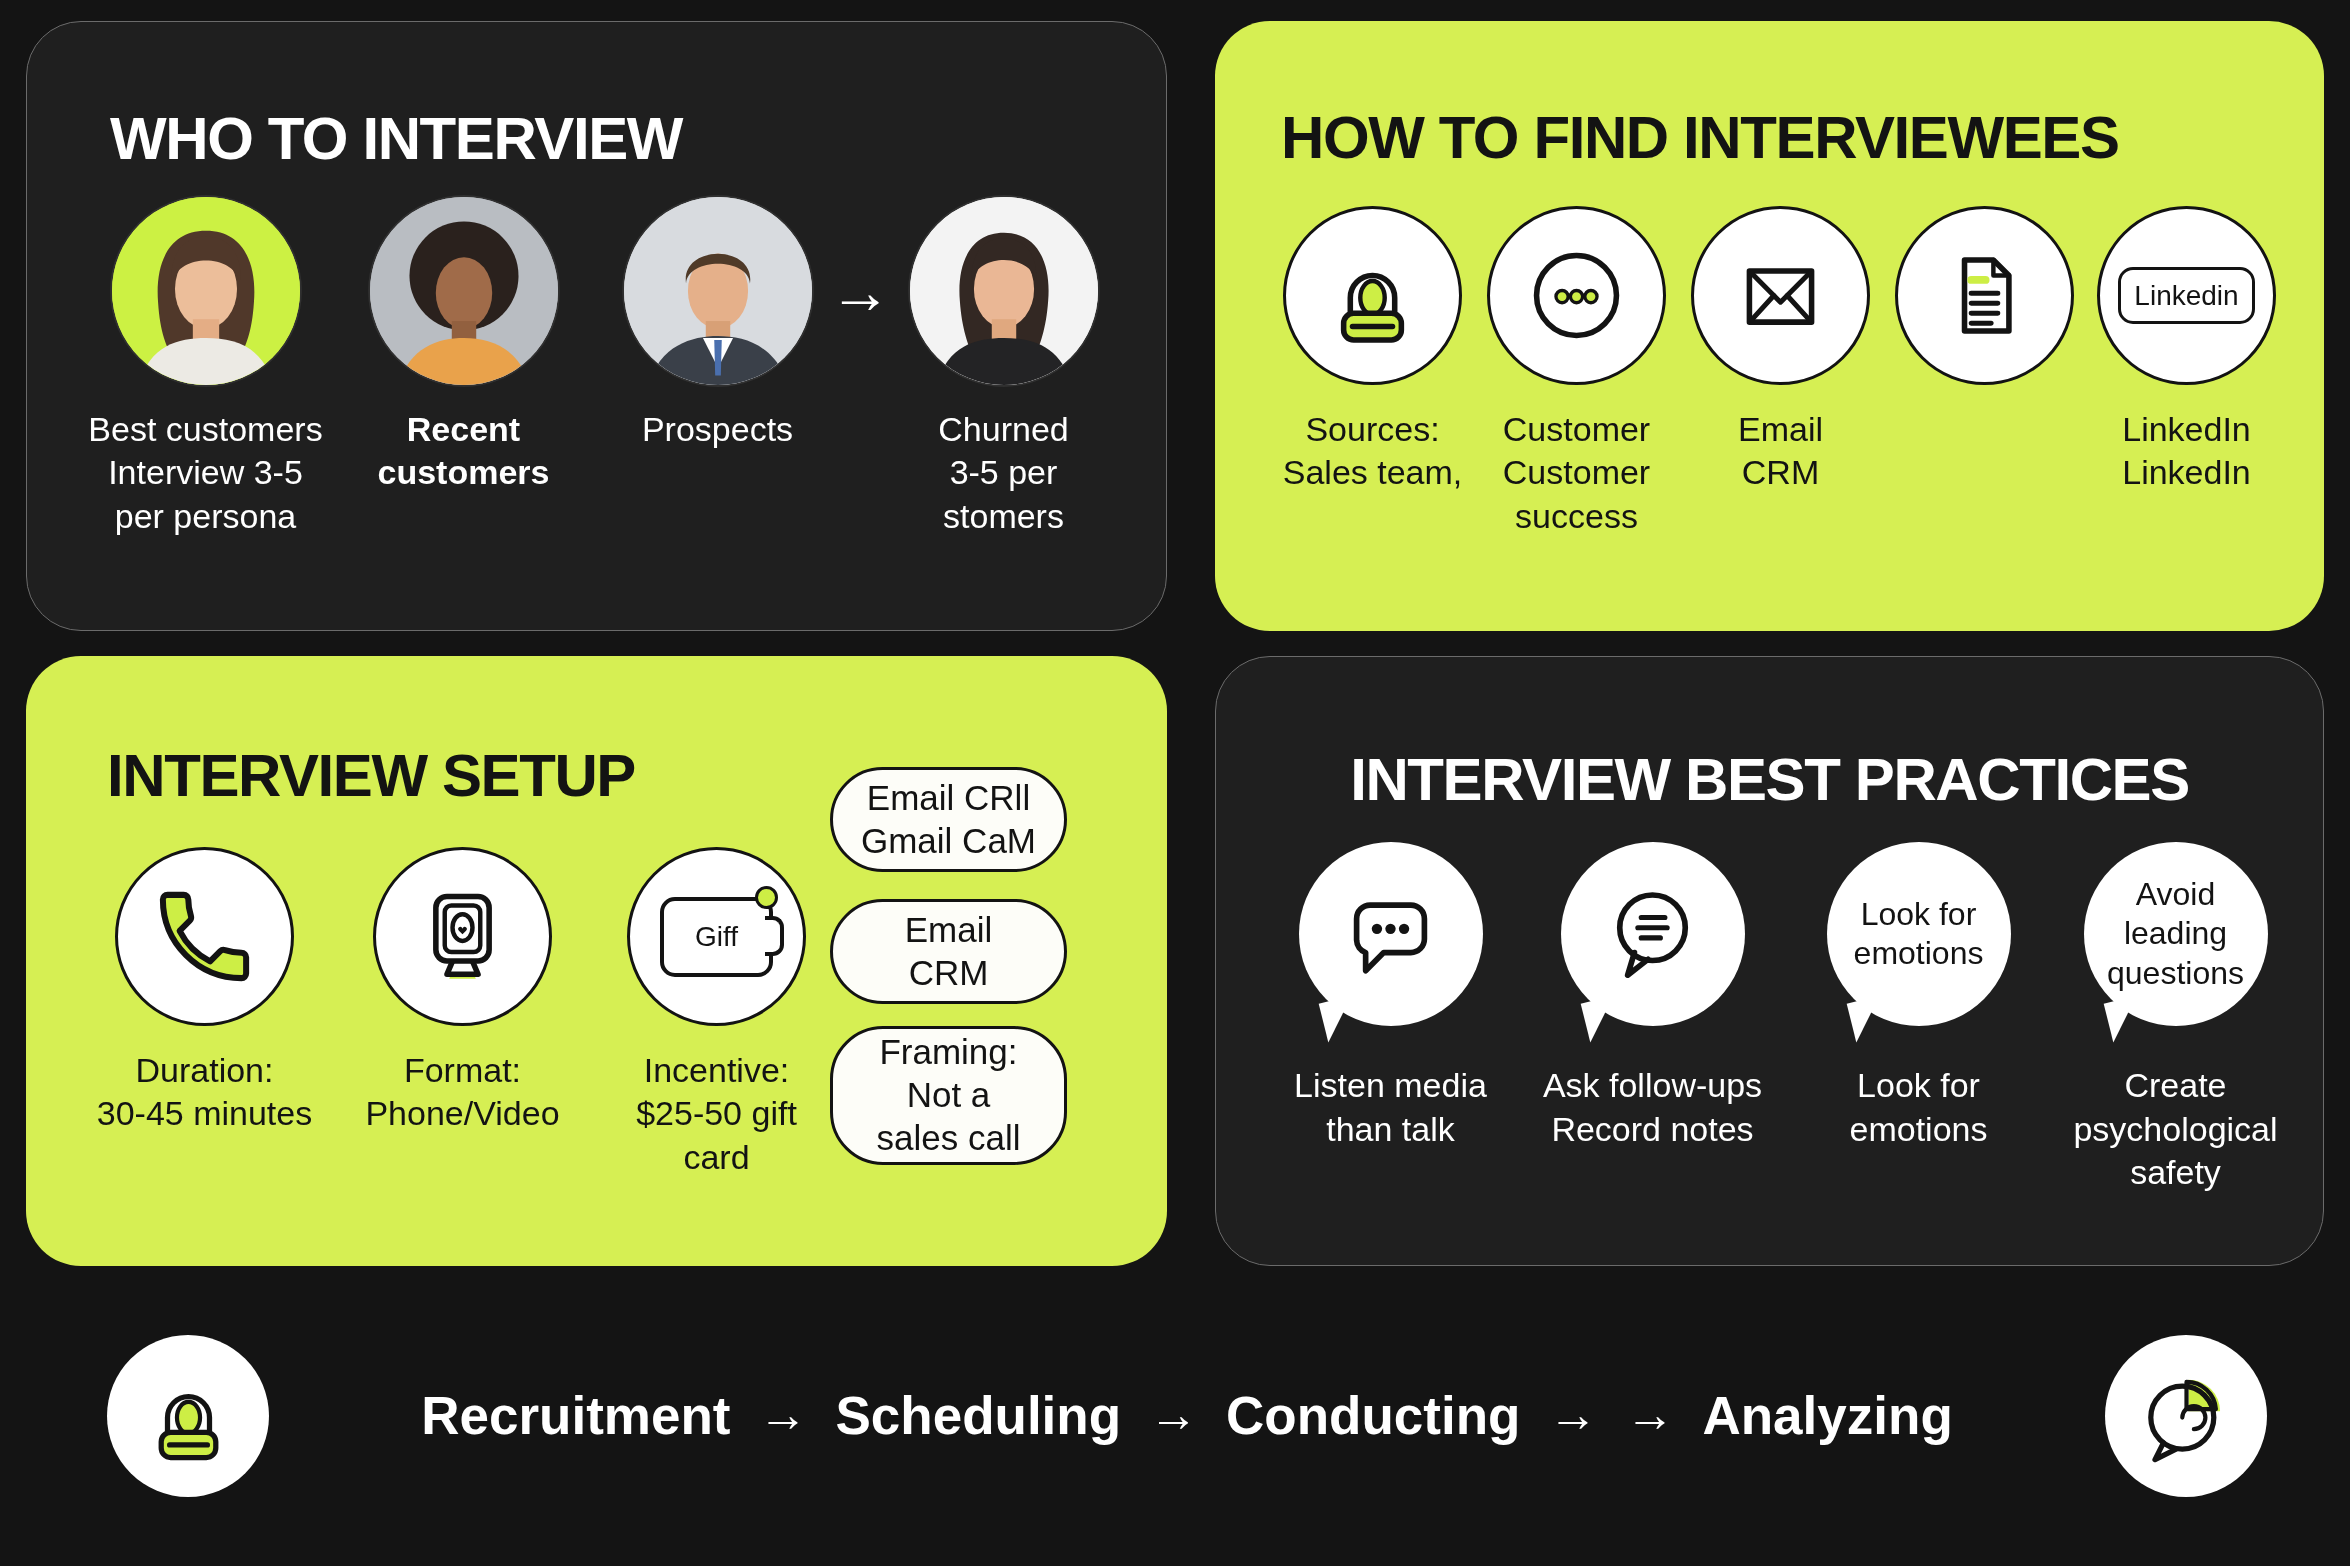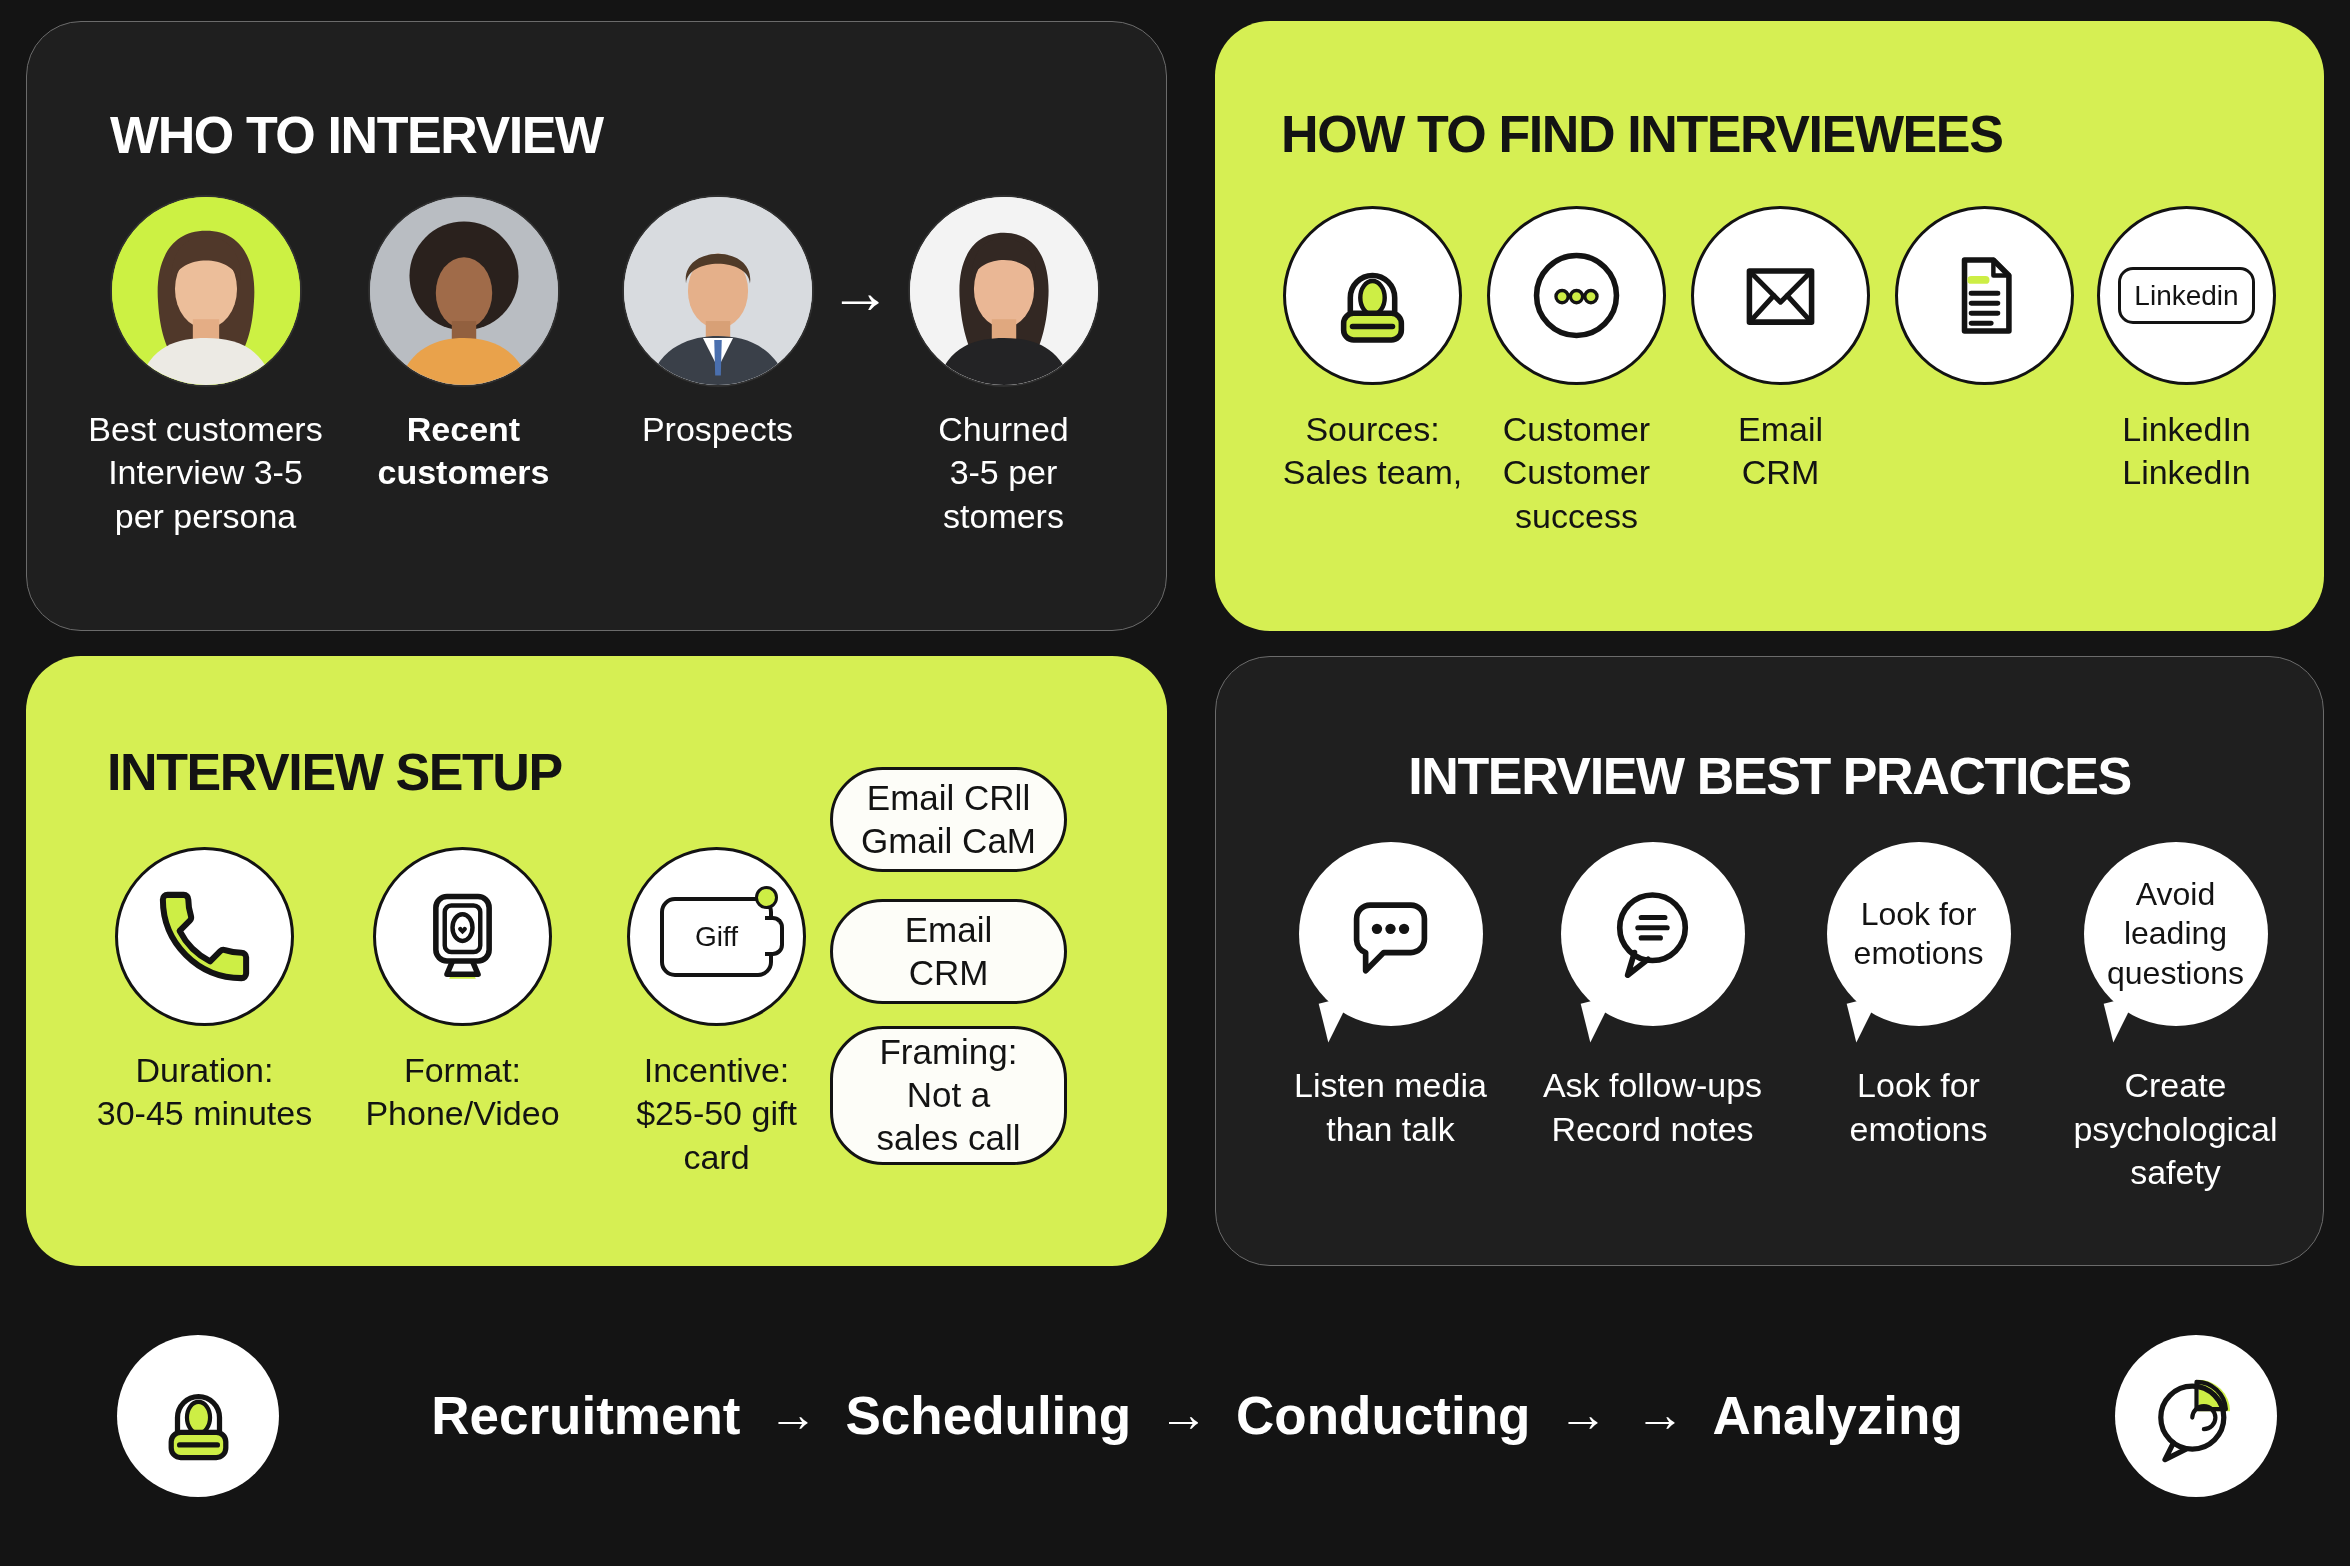--- a/index.html
+++ b/index.html
@@ -9,21 +9,21 @@
 
   
   .panel{position:absolute;border-radius:55px;box-sizing:border-box;}
   .panel.dark{background:var(--panel-dark,#1f1f1f);border:1.9px solid var(--border-gray,#6b6b6b);}
   .panel.lime{background:var(--panel-lime,#d6ef53);}
   #panel-who  {left:26px;  top:21px;  width:1141px;height:610px;}
   #panel-find {left:1215px;top:21px;  width:1109px;height:610px;}
   #panel-setup{left:26px;  top:656px; width:1141px;height:610px;}
   #panel-best {left:1215px;top:656px; width:1109px;height:610px;}
 
-  .title{position:absolute;font-weight:700;font-size:52px;letter-spacing:-1.4px;line-height:1;white-space:nowrap;margin-top:29px;}
+  .title{position:absolute;font-weight:700;font-size:60px;letter-spacing:-1.4px;line-height:1;white-space:nowrap;margin-top:29px;}
   #panel-who  .title{left:83px;top:58px;color:var(--text-light,#fff);}
   #panel-find .title{left:66px;top:58px;color:var(--text-dark,#131313);}
   #panel-setup .title{left:81px;top:61px;color:var(--text-dark,#131313);}
   #panel-best .title{left:0;top:64px;width:100%;text-align:center;color:var(--text-light,#fff);}
 
   
   .col{position:absolute;text-align:center;}
   .label{font-size:34px;line-height:1.28;white-space:pre-line;margin-top:22.6px;}
   .label.light{color:var(--text-light,#fff);}
   .label.dark{color:var(--text-dark,#131313);}
@@ -64,21 +64,21 @@
   .bubble{position:relative;width:184px;height:184px;border-radius:50%;background:#fff;margin:0 auto;
           display:flex;align-items:center;justify-content:center;}
   .bubble::after{content:"";position:absolute;left:24.5px;bottom:-13px;width:0;height:0;
                  border-top:40px solid #fff;border-right:34px solid transparent;transform:rotate(-14deg);}
   .bubble svg{width:113px;height:113px;position:relative;z-index:1;}
   .bubble-text{position:relative;z-index:1;font-size:32px;font-weight:500;color:#131313;
                white-space:pre-line;text-align:center;line-height:1.22;}
   #panel-best .label{margin-top:38px;}
 
   
-  .footer{position:absolute;left:117px;top:1326px;width:2160px;height:179px;
+  .footer{position:absolute;left:107px;top:1326px;width:2160px;height:179px;
           display:flex;align-items:center;justify-content:space-between;}
   .footer-circle{width:162px;height:162px;border-radius:50%;background:#fff;
                  display:flex;align-items:center;justify-content:center;}
   .footer-circle svg{width:105px;height:105px;}
   .steps{display:flex;align-items:center;gap:28px;color:#fff;font-size:53px;font-weight:600;white-space:nowrap;}
   .steps .sep{font-weight:400;font-size:49px;position:relative;top:-1.9px;}
 </style>
 </head>
 <body>
 

